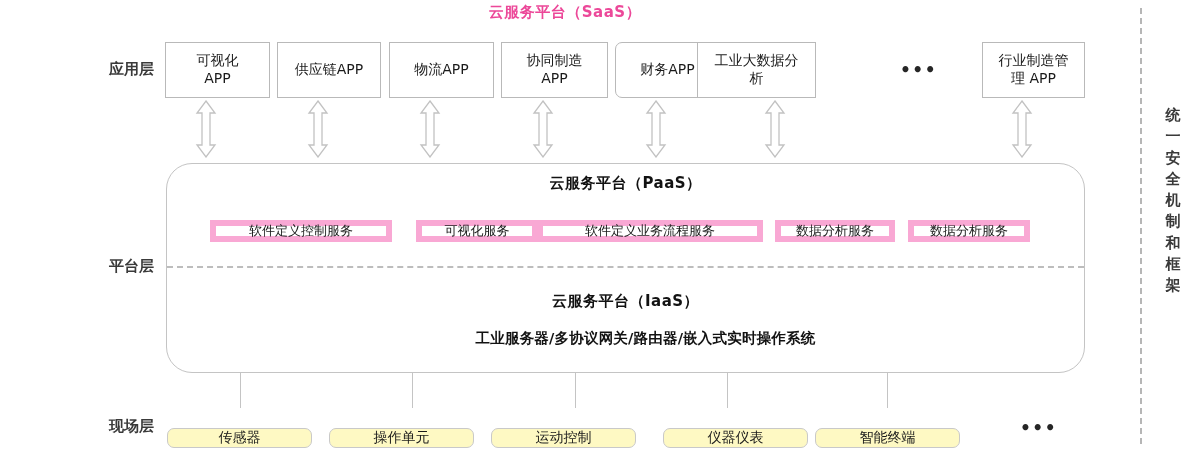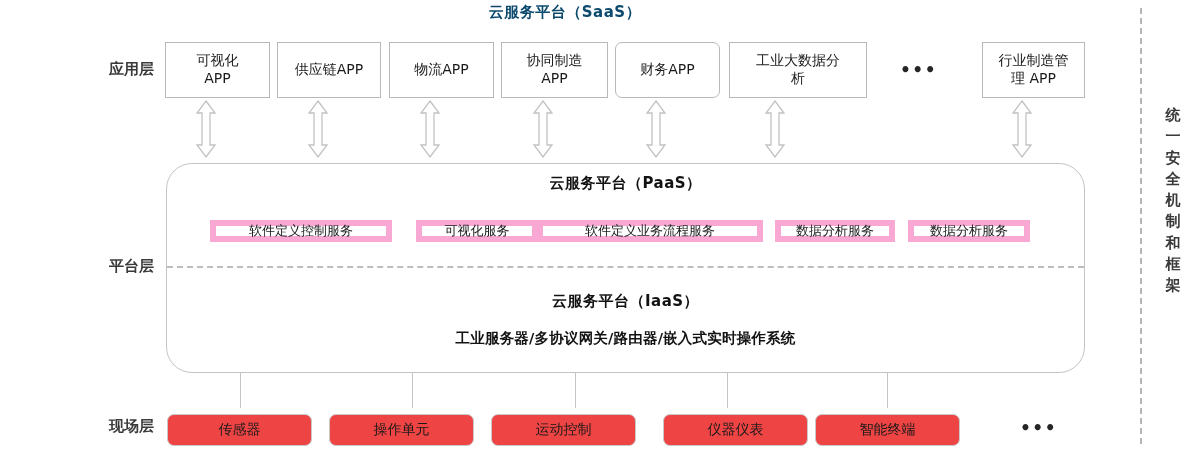--- a/index.html
+++ b/index.html
@@ -19,21 +19,21 @@
   }
   .abs { position: absolute; }
 
   
   .saas-title {
     left: 0; top: 3px;
     width: 1130px;
     text-align: center;
     font-size: 15px;
     font-weight: bold;
-    color: #0c4a6e;
+    color: #ec4899;
     letter-spacing: 0.5px;
   }
   .paas-title {
     left: 166px; top: 174px;
     width: 919px;
     text-align: center;
     font-size: 15px;
     font-weight: bold;
     color: #121212;
     letter-spacing: 0.5px;
@@ -48,20 +48,21 @@
     letter-spacing: 0.5px;
   }
   .iaas-sub {
     left: 166px; top: 329px;
     width: 919px;
     text-align: center;
     font-size: 14.5px;
     font-weight: bold;
     color: #121212;
     letter-spacing: 0.2px;
+    padding-left: 20px;
   }
 
   
   .layer-label {
     font-size: 15px;
     font-weight: bold;
     color: #3a3a3a;
     left: 14px;
     width: 140px;
     text-align: right;
@@ -121,25 +122,25 @@
     display: flex;
     align-items: center;
     justify-content: center;
     font-size: 13px;
     color: #1a1a1a;
     white-space: nowrap;
   }
 
   
   .field-box {
-    top: 414px;
-    height: 32px;
+    top: 428px;
+    height: 20px;
     border: 1px solid #c9c9c9;
     border-radius: 7px;
-    background: #ef4444;
+    background: #fef9c3;
     box-sizing: border-box;
     display: flex;
     align-items: center;
     justify-content: center;
     font-size: 14px;
     color: #1a1a1a;
     white-space: nowrap;
   }
   .connector {
     top: 373px;
@@ -177,21 +178,21 @@
   <div class="abs layer-label" style="top:417px;">现场层</div>
 
   <div id="app-boxes">
       <div class="abs app-box" style="left: 165px; width: 105px;">可视化
 APP</div>
       <div class="abs app-box" style="left: 277px; width: 104px;">供应链APP</div>
       <div class="abs app-box" style="left: 389px; width: 105px;">物流APP</div>
       <div class="abs app-box" style="left: 501px; width: 107px;">协同制造
 APP</div>
       <div class="abs app-box" style="left: 615px; width: 105px; border-radius: 7px;">财务APP</div>
-      <div class="abs app-box" style="left: 729px; width: 138px;">工业大数据分
+      <div class="abs app-box" style="left: 697px; width: 119px;">工业大数据分
 析</div>
       <div class="abs app-box" style="left: 982px; width: 103px;">行业制造管
 理 APP</div>
     </div>
 
   <div class="abs dots" id="app-ellipsis" style="left: 900px; top: 62px; width: 30px; text-align: center;">•••</div>
 
   <div id="arrows">
       <div class="abs dbl-arrow" style="left: 195px;"><svg width="22" height="58" viewBox="0 0 22 58">
           <polygon points="11,1 20,13 15,13 15,45 20,45 11,57 2,45 7,45 7,13 2,13" fill="#ffffff" stroke="#c2c2c2" stroke-width="1.3" stroke-linejoin="miter"></polygon>

